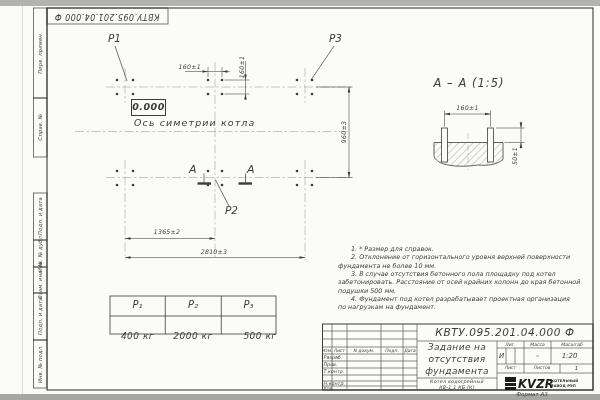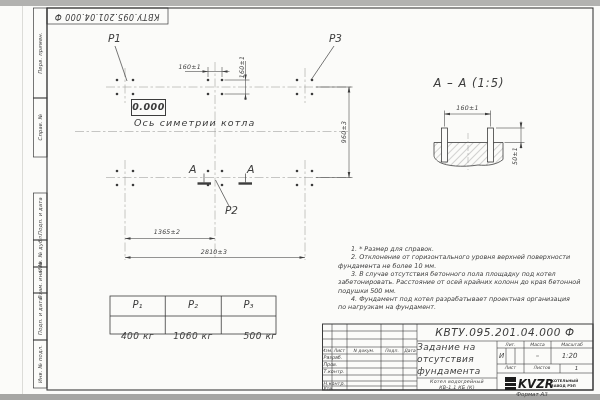--- a/index.html
+++ b/index.html
@@ -24,21 +24,21 @@
   .sect-title{font-size:11.5px;letter-spacing:1px;font-weight:500;}
   .tblh{font-size:10px;text-align:center;}
   .tblv{font-size:9px;text-align:center;letter-spacing:0.5px;margin-top:12px;}
   .notes{position:absolute;left:338px;top:245px;width:240px;font-style:italic;
          font-size:6.4px;line-height:8.35px;color:#3c3c3c;}
   .notes div{white-space:nowrap;}
   .notes .ind{padding-left:13px;}
   .margin-label{font-size:5.2px;letter-spacing:0.2px;}
   .stamp{font-size:8px;letter-spacing:0.4px;}
   .tb-doc{font-size:10.5px;letter-spacing:0.6px;text-align:center;}
-  .tb-title{font-size:9px;text-align:left;letter-spacing:0.4px;}
+  .tb-title{font-size:9px;text-align:center;letter-spacing:0.4px;}
   .tb-small{font-size:4.5px;text-align:center;font-style:italic;}
   .tb-row{font-size:4.8px;font-style:italic;}
   .tb-val{font-size:7px;text-align:center;font-style:italic;}
   .tb-prod{font-size:4.8px;text-align:center;font-style:italic;letter-spacing:0.2px;}
   .logo-icon{position:absolute;left:505px;top:377px;width:11px;height:13px;background:#1c1c1c;
      background-image:linear-gradient(0deg,transparent 0 3px,#fbfbf9 3px 4px,transparent 4px 7px,#fbfbf9 7px 8px,transparent 8px);}
   .logo-text{position:absolute;left:518px;top:377px;font-size:11.5px;font-weight:800;letter-spacing:0.2px;color:#1c1c1c;font-style:italic;}
   .logo-sub{position:absolute;left:551px;font-size:3.6px;font-weight:700;color:#2a2a2a;letter-spacing:0.1px;}
   .fmt{font-size:5.5px;text-align:center;}
 </style>
@@ -235,21 +235,21 @@
   <div class="t ctr dim" style="left:214px;top:251.5px;">2810±3</div>
 
   <div class="t ctr sect-title" style="left:469px;top:84px;">А – А (1:5)</div>
   <div class="t ctr dim" style="left:467.5px;top:107.5px;">160±1</div>
   <div class="t rot dim" style="left:514.5px;top:155.5px;">50±1</div>
 
   <div class="t tblh" style="left:110px;top:300px;width:55px;">P₁</div>
   <div class="t tblh" style="left:165px;top:300px;width:56px;">P₂</div>
   <div class="t tblh" style="left:221px;top:300px;width:55px;">P₃</div>
   <div class="t tblv" style="left:110px;top:320px;width:55px;">400 кг</div>
-  <div class="t tblv" style="left:165px;top:320px;width:56px;">1060 кг</div>
+  <div class="t tblv" style="left:165px;top:320px;width:56px;">2000 кг</div>
   <div class="t tblv" style="left:221px;top:320px;width:78px;">500 кг</div>
 
   <div class="notes">
     <div class="ind">1. * Размер для справок.</div>
     <div class="ind">2. Отклонение от горизонтального уровня верхней поверхности</div>
     <div>фундамента не более 10 мм.</div>
     <div class="ind">3. В случае отсутствия бетонного пола площадку под котел</div>
     <div>забетонировать. Расстояние от осей крайних колонн до края бетонной</div>
     <div>подушки 500 мм.</div>
     <div class="ind">4. Фундамент под котел разрабатывает проектная организация</div>

